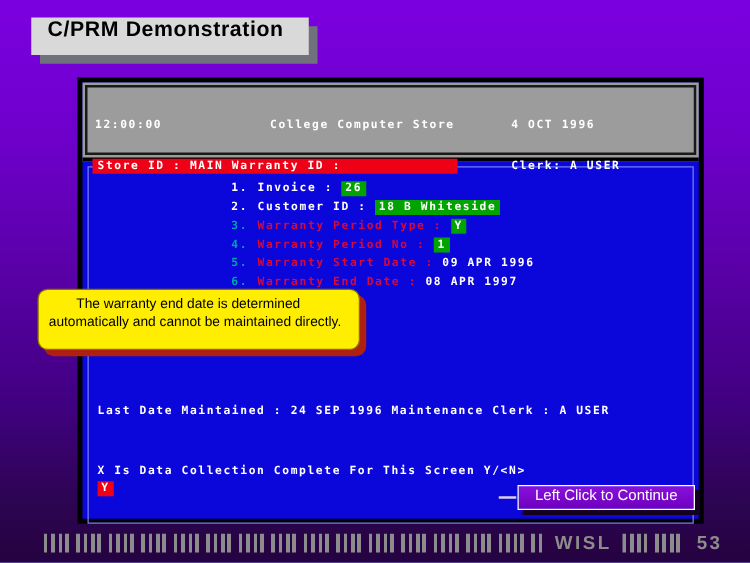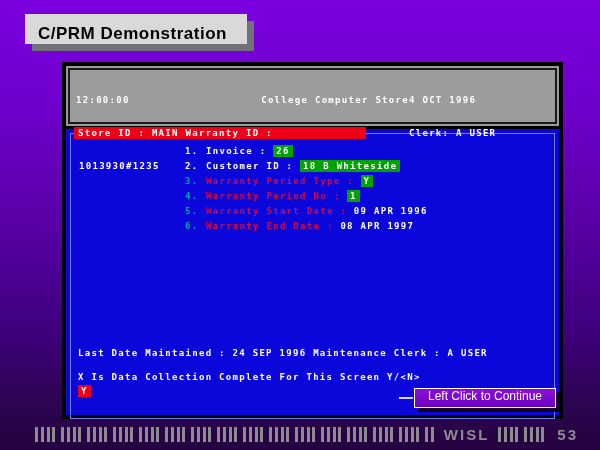--- a/index.html
+++ b/index.html
@@ -6,56 +6,56 @@
   .slide {
     position:relative; width:600px; height:450px; overflow:hidden;
     background: linear-gradient(180deg, #7b00e0 0%, #7000ce 22%, #5a00a8 48%, #400080 72%, #2c0550 90%, #250240 100%);
     font-family:"Liberation Sans", sans-serif;
   }
 
   
   .title-box {
     position:absolute; left:25px; top:14px; width:222px; height:30px;
     background:#d9d9d9; box-shadow:7px 7px 0 0 #71717c;
-    display:flex; align-items:flex-end; padding-left:13px; box-sizing:border-box;
+    display:flex; align-items:flex-start; padding-left:13px; box-sizing:border-box;
   }
   .title-box span { font-size:17px; font-weight:bold; color:#000; letter-spacing:0.5px; }
 
   
   .terminal {
     position:absolute; left:62px; top:62px; width:501px; height:357px;
     border:4px solid #000; box-sizing:border-box; background:#0b06d9;
   }
   .term { font-family:"DejaVu Sans Mono", monospace; font-weight:bold; font-size:9px; letter-spacing:1.3px; color:#fff; white-space:pre; }
 
   .term-header {
     position:relative; height:63px; background:#9c9c9c; border-bottom:3px solid #000;
     box-sizing:border-box; padding:7px 10px 0 10px;
   }
   .term-header::after { content:""; position:absolute; inset:2px; border:2px solid #1a1a1a; pointer-events:none; }
   .hrow { display:flex; align-items:center; height:13px; position:relative; z-index:1; }
   .h-left  { width:140px; }
-  .h-mid   { flex:1; text-align:right; }
+  .h-mid   { flex:1; text-align:left; }
   .h-right { width:140px; text-align:left; }
   .redbar  { background:#ee0016; padding:1px 6px 1px 4px; margin-left:-2px; width:292px; box-sizing:border-box; }
   .orderid { padding-left:3px; }
 
   .term-screen { position:relative; height:294px; }
   .term-screen::after { content:""; position:absolute; inset:4px; border:1px solid #7480f0; pointer-events:none; }
 
   .fields { position:absolute; left:119px; top:14px; }
   .frow { height:15px; display:flex; align-items:center; }
   .fno { display:inline-block; width:14px; margin-right:7px; }
   .frow.info .fno, .frow.info .flabel, .frow.info .fcolon { color:#ffffff; }
   .frow.warn .fno { color:#00a3ad; }
   .frow.warn .flabel, .frow.warn .fcolon { color:#d6093c; }
   .fvalue { color:#fff; }
   .fvalue.boxed { background:#00a300; padding:1px 3px; }
 
-  .maintline { position:absolute; left:12px; top:219px; }
+  .maintline { position:absolute; left:12px; top:195px; }
   .promptline { position:absolute; left:12px; top:243px; }
   .cursorY { position:absolute; left:12px; top:256px; background:#ee0016; padding:1px 3px; }
 
   
   .callout {
     position:absolute; left:30px; top:231px; width:258px; height:49px;
     background:#ffee00; border:1px solid #8a7400; border-radius:8px;
     box-shadow:5px 5px 0 0 #b02010;
     box-sizing:border-box; padding:4px 8px 0 8px;
     font-size:11px; line-height:15px; color:#000; text-indent:0;
@@ -105,34 +105,36 @@
         <span class="h-left">12:00:00</span>
         <span class="h-mid">College Computer Store</span>
         <span class="h-right">4 OCT 1996</span>
       </div>
       <div class="hrow">
         <span class="redbar">Store ID : MAIN Warranty ID :</span>
         <span class="h-mid"></span>
         <span class="h-right">Clerk: A USER</span>
       </div>
       <div class="hrow">
-        <span class="h-left orderid">1013930#1235</span>
         <span class="h-right"></span>
       </div>
     </div>
 
     <div class="term-screen term">
       <div class="fields" id="fields"><div class="frow info"><span class="fno">1.</span><span class="flabel">Invoice</span><span class="fcolon"> : </span><span class="fvalue boxed">26</span></div><div class="frow info"><span class="fno">2.</span><span class="flabel">Customer ID</span><span class="fcolon"> : </span><span class="fvalue boxed">18 B Whiteside</span></div><div class="frow warn"><span class="fno">3.</span><span class="flabel">Warranty Period Type</span><span class="fcolon"> : </span><span class="fvalue boxed">Y</span></div><div class="frow warn"><span class="fno">4.</span><span class="flabel">Warranty Period No</span><span class="fcolon"> : </span><span class="fvalue boxed">1</span></div><div class="frow warn"><span class="fno">5.</span><span class="flabel">Warranty Start Date</span><span class="fcolon"> : </span><span class="fvalue">09 APR 1996</span></div><div class="frow warn"><span class="fno">6.</span><span class="flabel">Warranty End Date</span><span class="fcolon"> : </span><span class="fvalue">08 APR 1997</span></div></div>
       <div class="maintline">Last Date Maintained : 24 SEP 1996 Maintenance Clerk : A USER</div>
       <div class="promptline">X Is Data Collection Complete For This Screen Y/&lt;N&gt;</div>
       <div class="cursorY">Y</div>
     </div>
 
   </div>
 
+  <div class="callout">
+    <span class="ind"></span><span>The warranty end date is determined automatically and cannot be maintained directly.</span>
+  </div>
 
   <div class="continue-btn">
     <span>Left Click to Continue</span>
   </div>
 
   <div class="footer">
     <div class="bars long"></div>
     <span class="f-text">WISL</span>
     <div class="bars short"></div>
     <span class="f-text">53</span>

